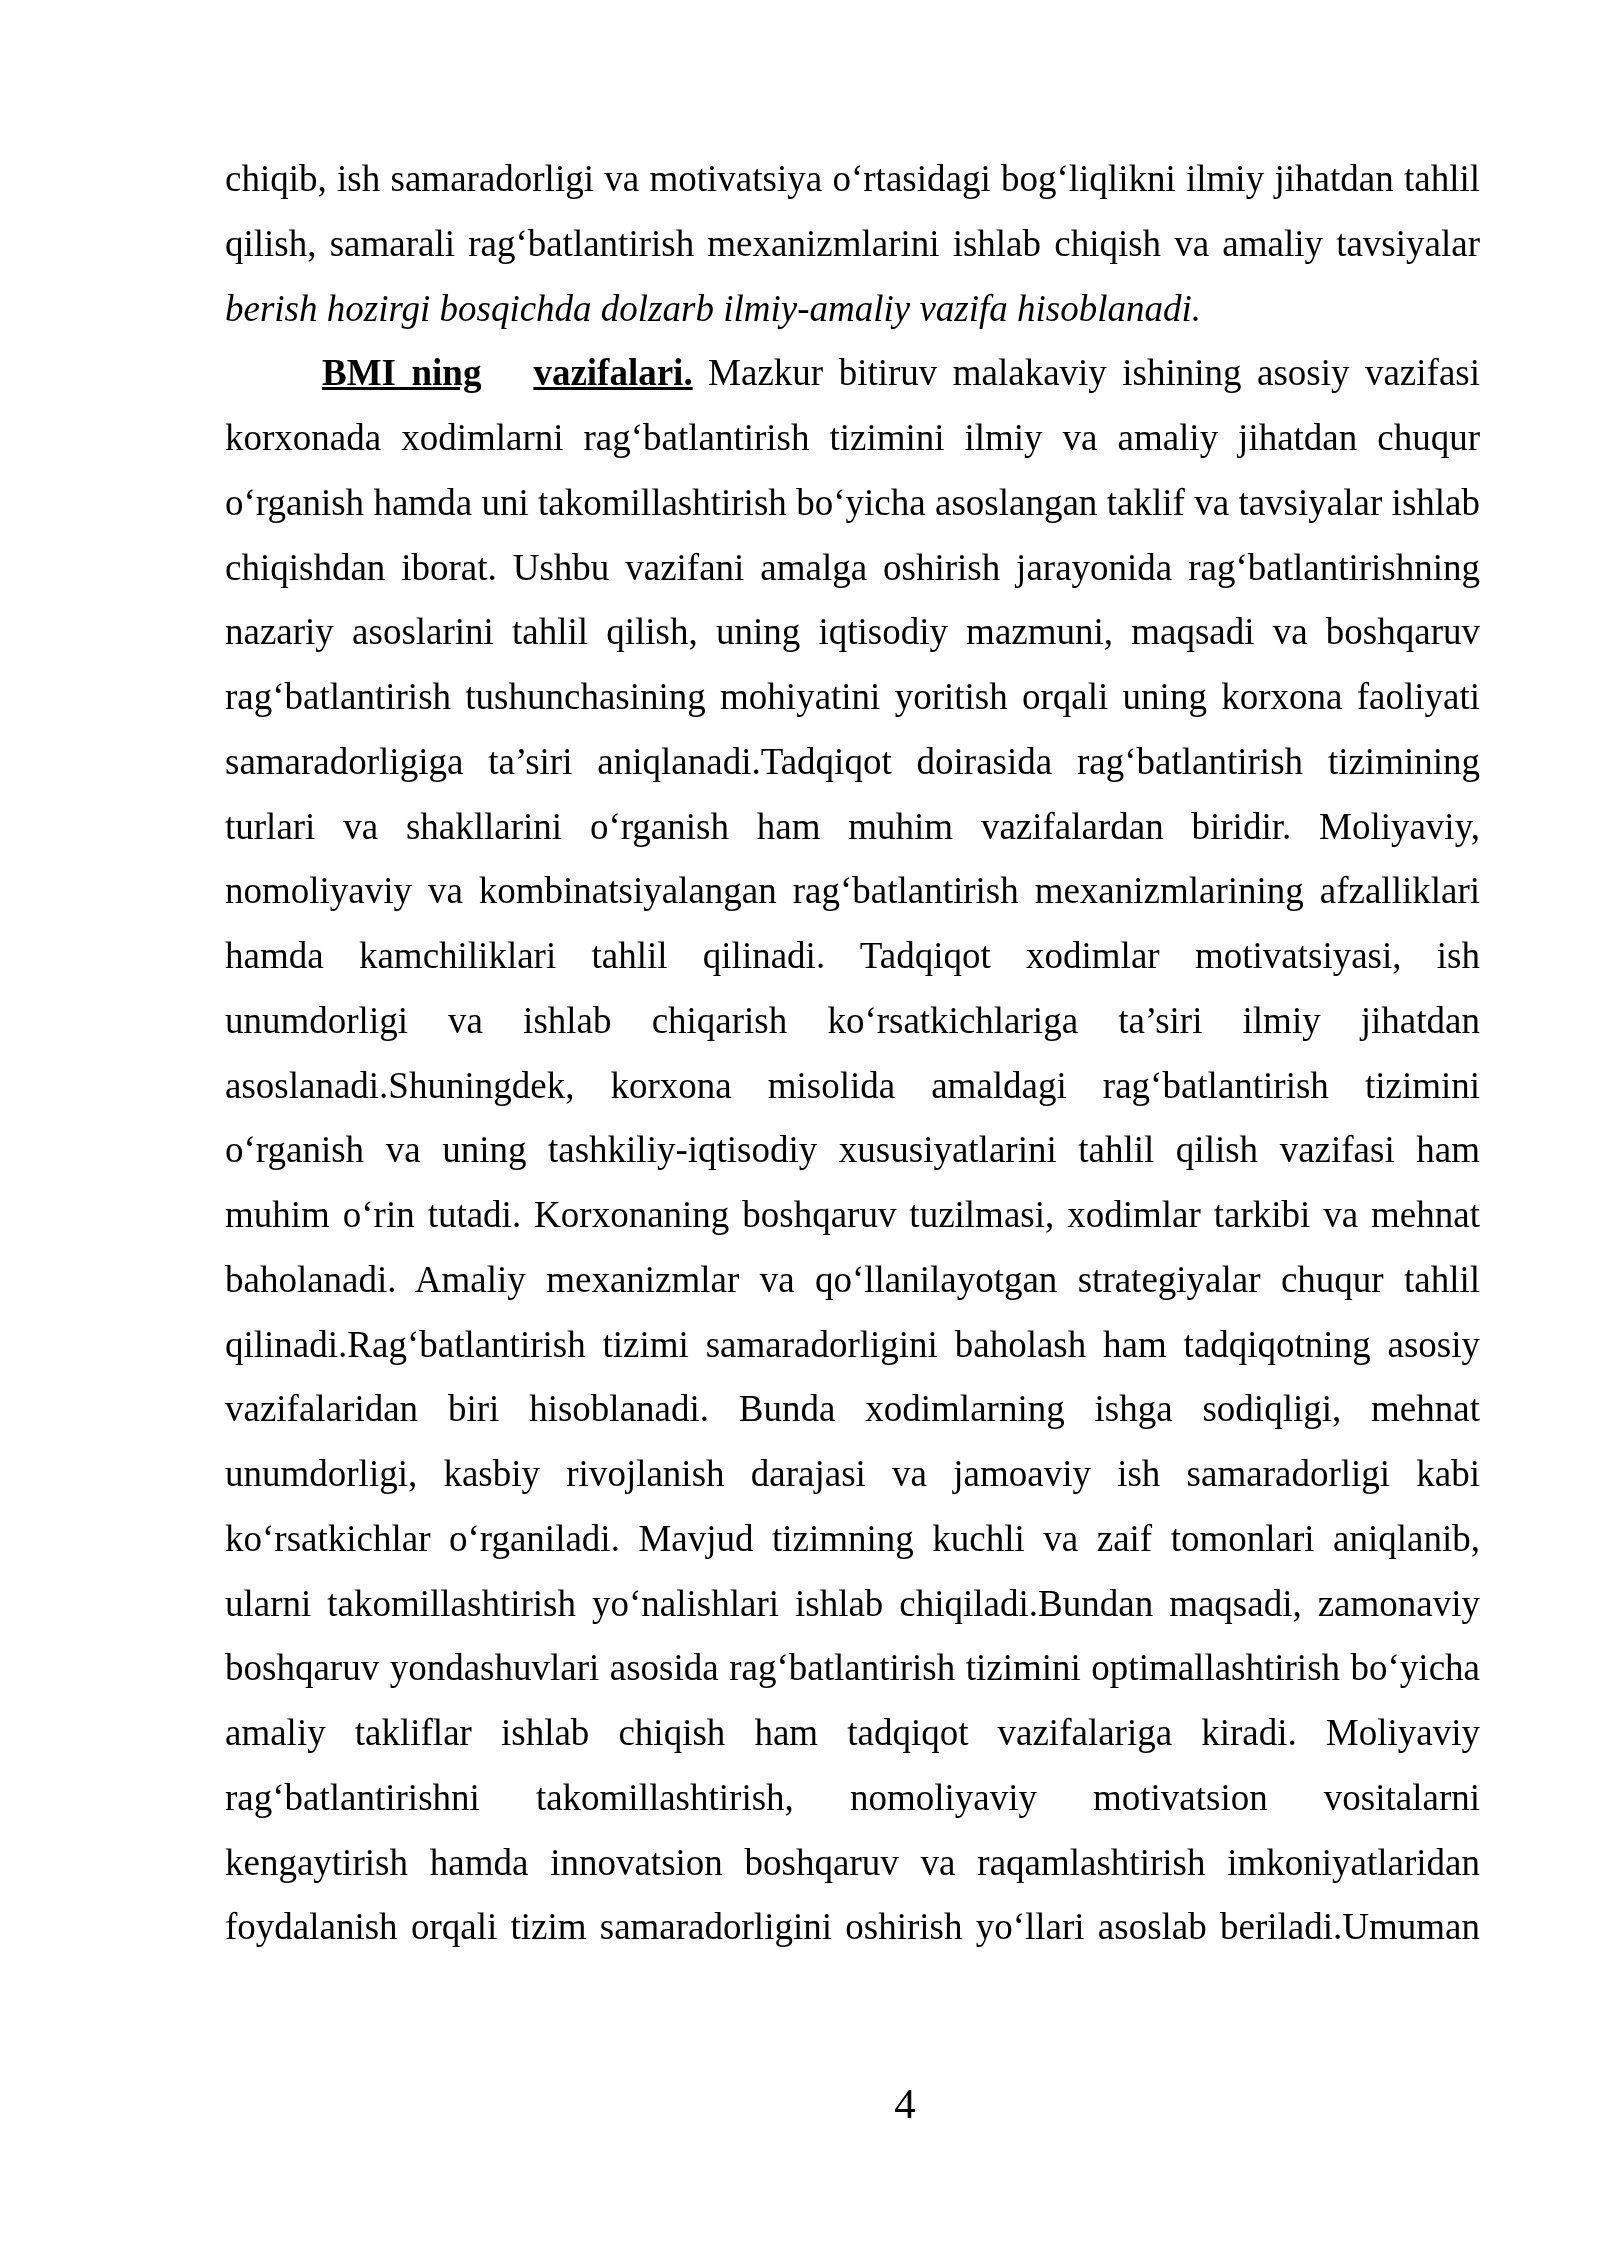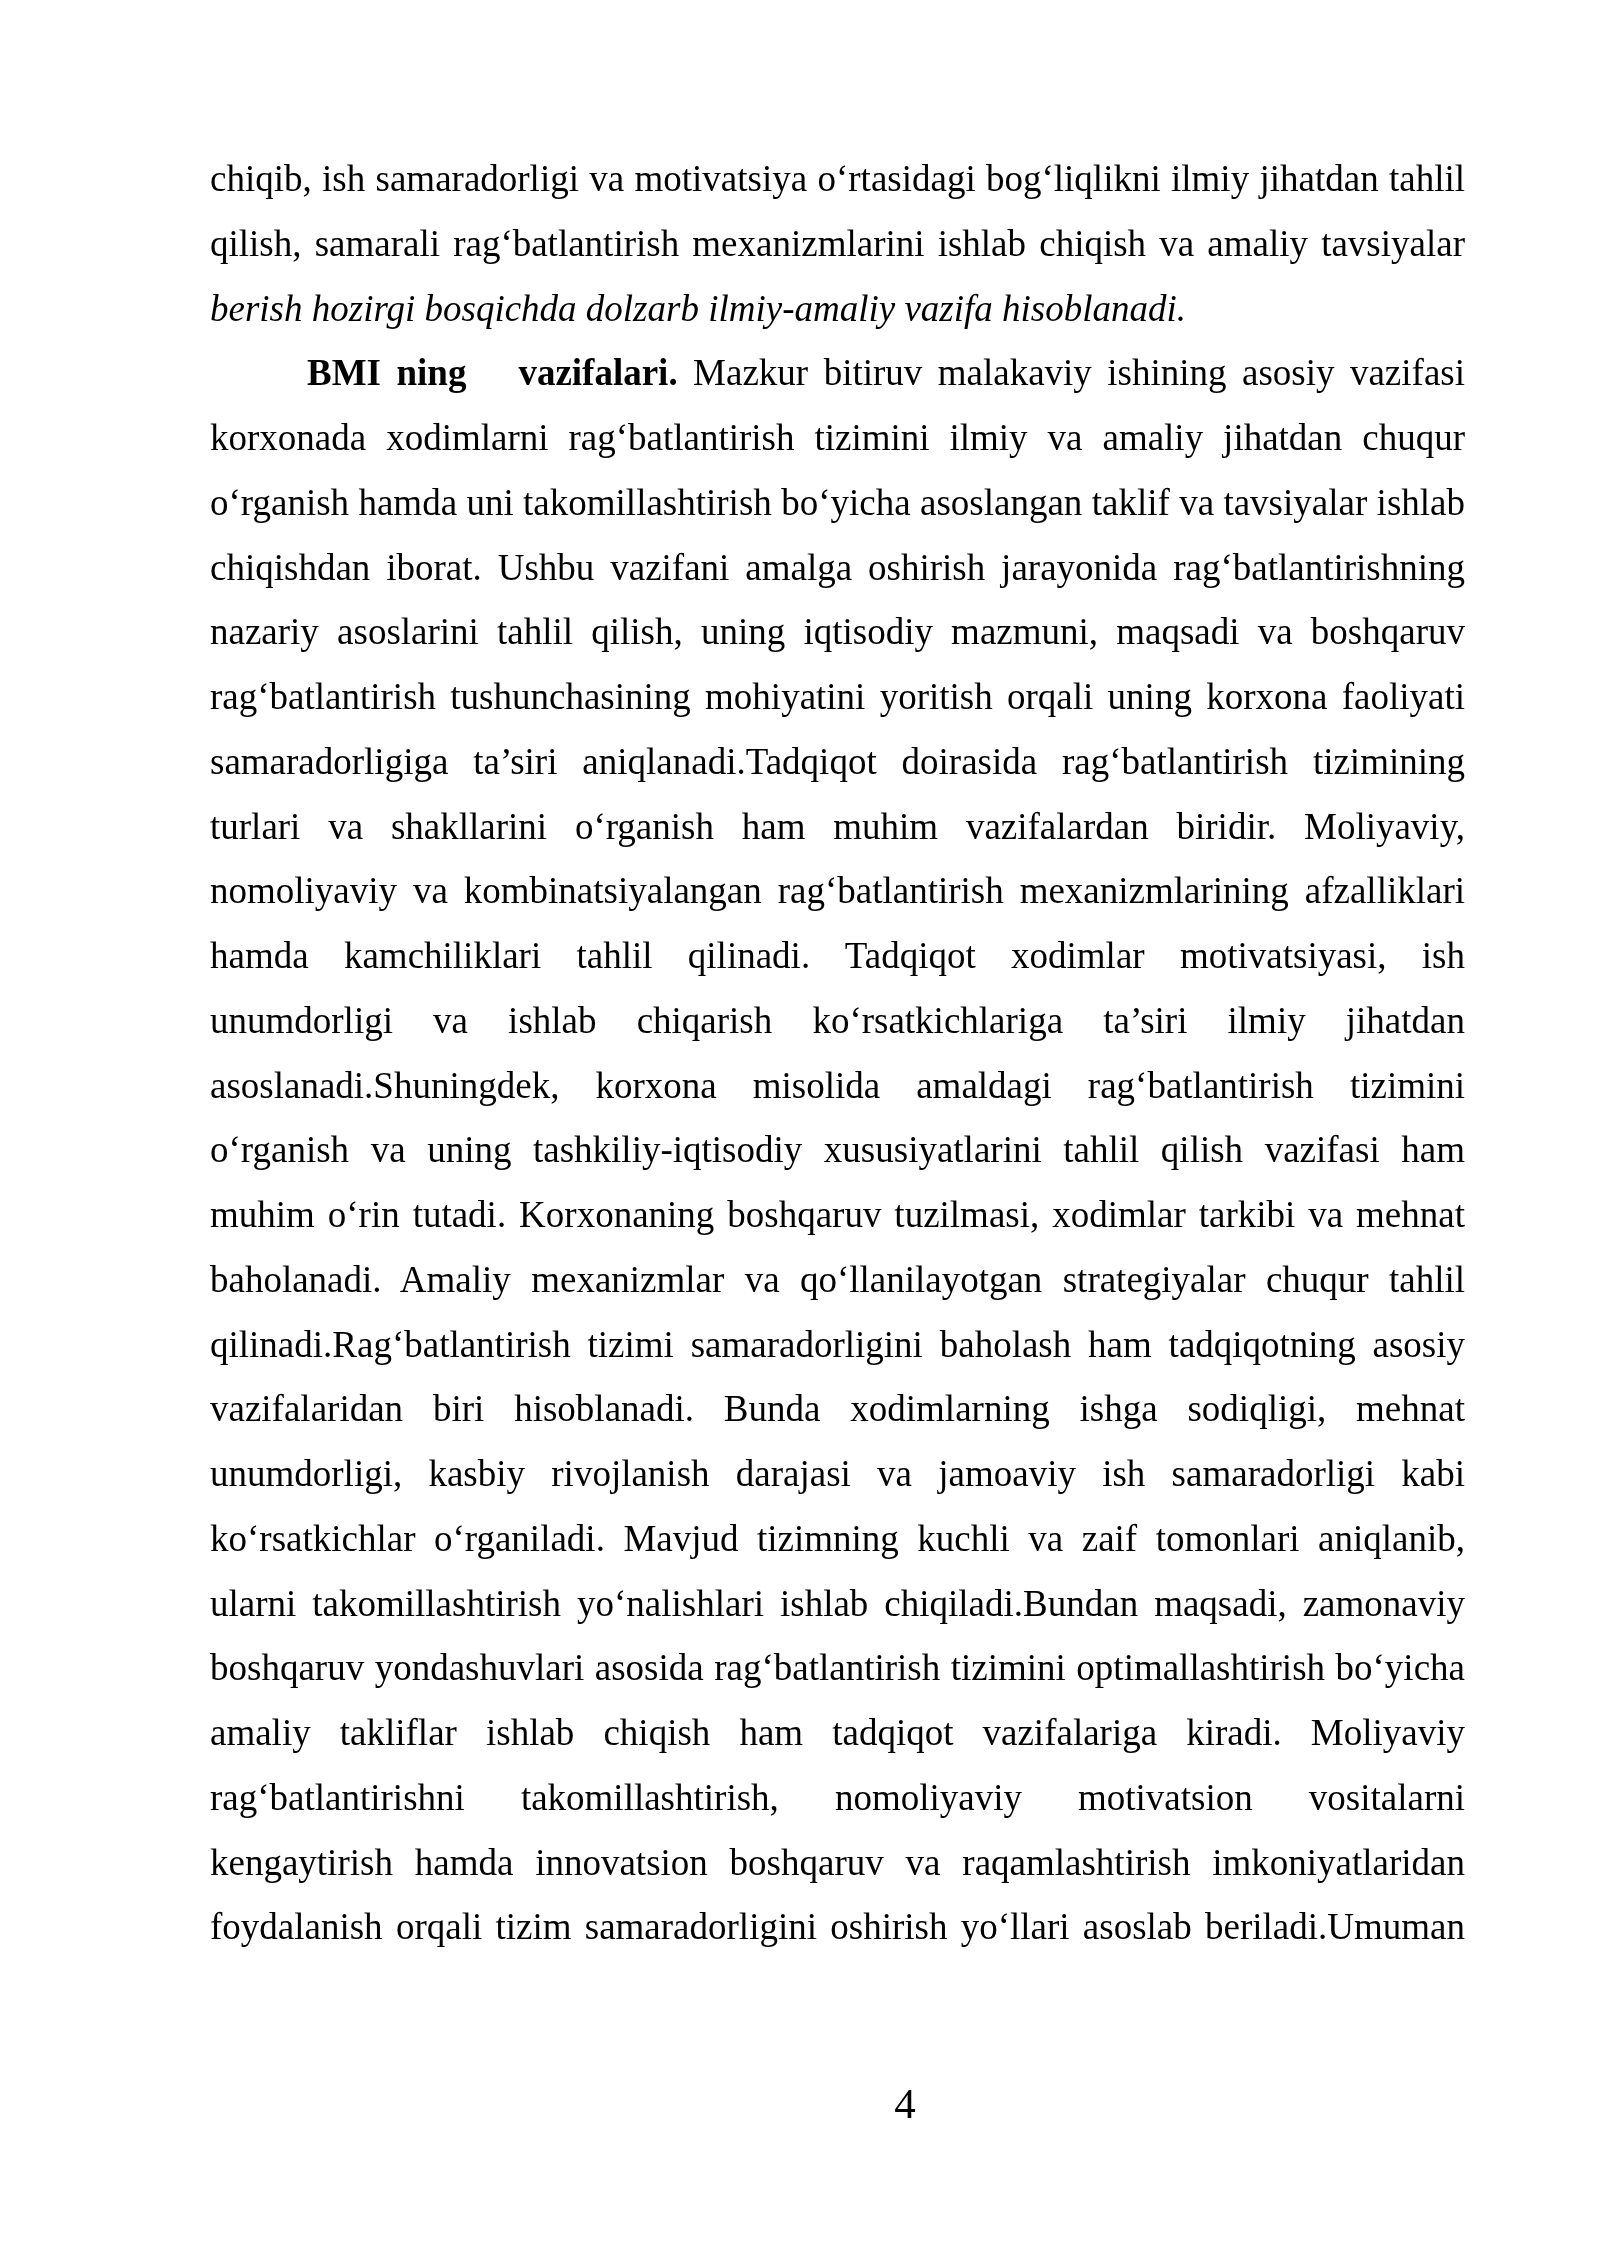--- a/index.html
+++ b/index.html
@@ -15,21 +15,21 @@
     font-family: "Liberation Serif", "DejaVu Serif", serif;
     color: #000000;
   }
   .page {
     position: absolute;
     inset: 0;
     background: #ffffff;
   }
   .text-block {
     position: absolute;
-    left: 210px;
+    left: 225px;
     top: 147px;
     width: 1255px;
     font-size: 37px;
   }
   .line {
     line-height: 64.75px;
     height: 64.75px;
     text-align: justify;
     text-align-last: justify;
     overflow: visible;
@@ -37,20 +37,21 @@
   
   #para1 .line:last-child {
     text-align-last: left;
     font-style: italic;
   }
   .heading-line {
     padding-left: 97px; 
   }
   .heading-line b {
     font-weight: bold;
+    text-decoration: underline;
   }
   .hgap {
     display: inline-block;
     width: 52px;
   }
   .page-number {
     position: absolute;
     top: 2080px;
     left: 855px;
     width: 100px;

